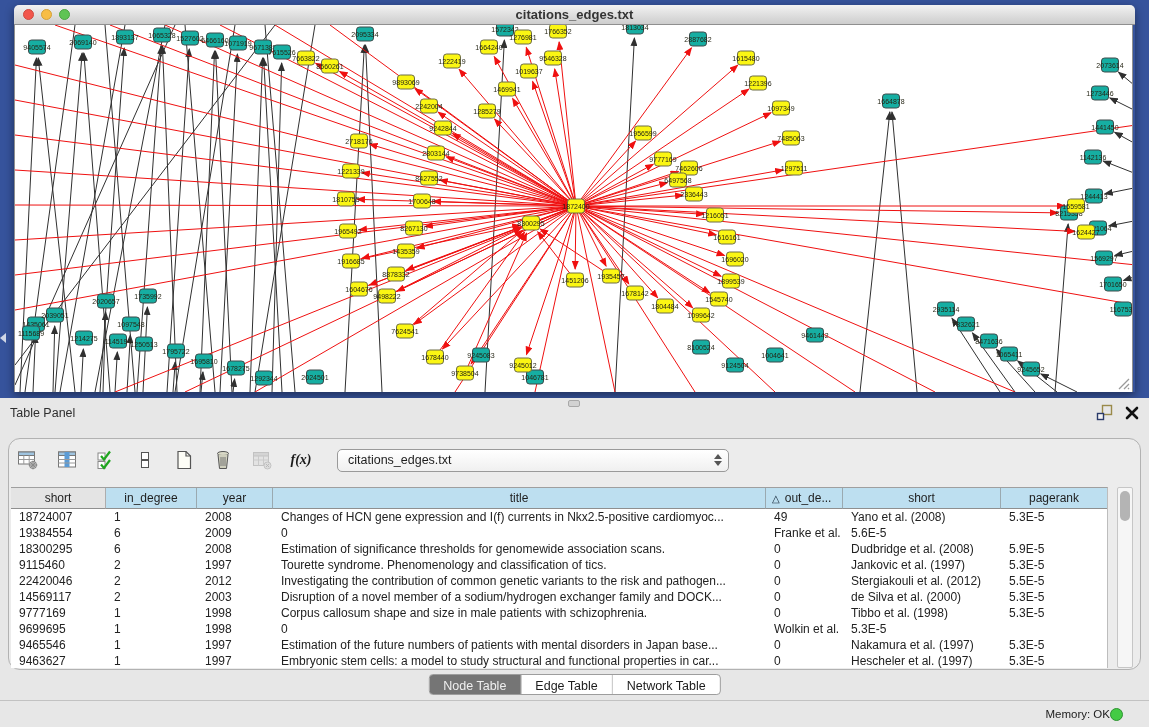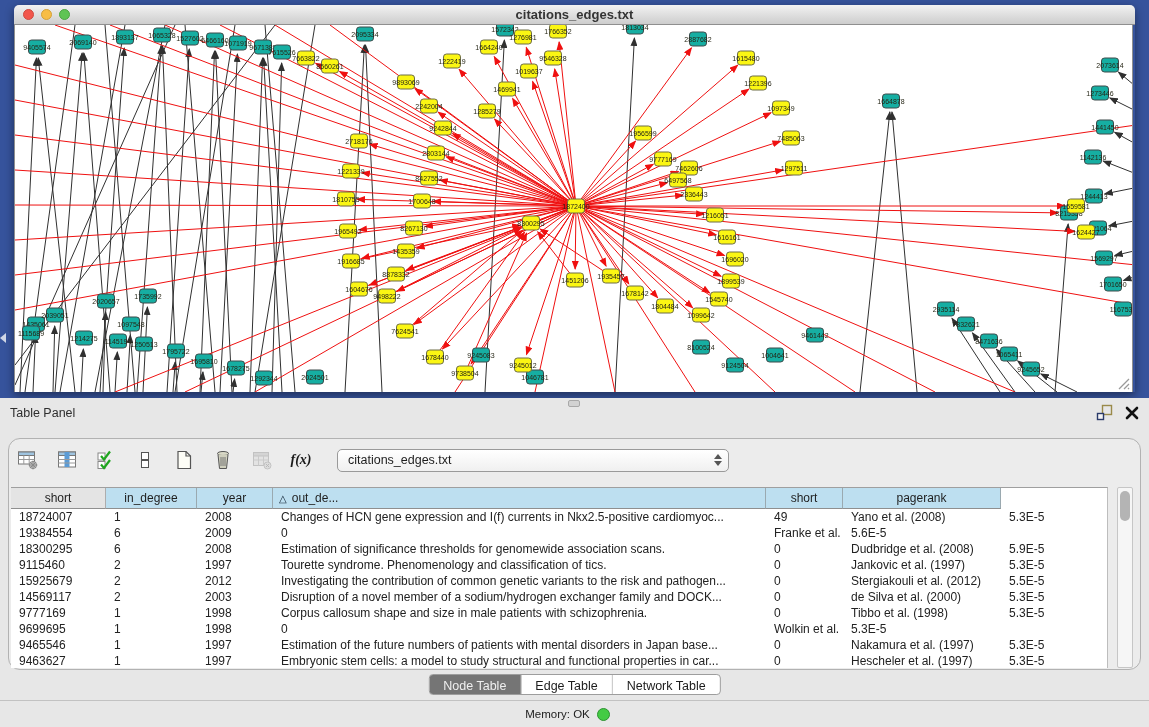--- a/index.html
+++ b/index.html
@@ -65,21 +65,21 @@
 
   
   #table-tabs { position:absolute; left:50%; transform:translateX(-50%); top:276px; height:21px;
     display:flex; border:1px solid #9d9d9d; border-radius:4px; overflow:hidden; background:#fff; font-size:12.5px; }
   .tab-seg { padding:2px 14px 0; display:flex; align-items:center; color:#1c1c1c; }
   .tab-seg.selected { background:#757575; color:#efefef; }
   .tab-seg + .tab-seg { border-left:1px solid #c4c4c4; }
 
   
   #statusbar { position:absolute; left:0; top:302px; width:1149px; height:27px;
-    border-top:1px solid #c2c2c2; display:flex; align-items:center; justify-content:center; gap:7px; padding-right:14px; }
+    border-top:1px solid #c2c2c2; display:flex; align-items:center; justify-content:flex-end; padding-right:26px; }
   #mem-label { font-size:11.5px; color:#222; }
   #mem-dot { width:13px; height:13px; border-radius:50%; background:#44cb44; border:1px solid #2c9330; }
 </style>
 </head>
 <body>
 
 <div id="stage">
 
   <div id="desktop">
     <div id="net-window">
@@ -545,20 +545,23 @@
         <div class="hdr-row">
           <div class="hdr-cell gray">
               <span>short</span>
             </div>
           <div class="hdr-cell">
               <span>in_degree</span>
             </div>
           <div class="hdr-cell">
               <span>year</span>
             </div>
+          <div class="hdr-cell">
+              <span>title</span>
+            </div>
           <div class="hdr-cell" style="justify-content:flex-start; padding-left:6px;">
             <span class="sort">△</span>
             <span>out_de...</span>
           </div>
           <div class="hdr-cell">
               <span>short</span>
             </div>
           <div class="hdr-cell">
               <span>pagerank</span>
             </div>
@@ -593,21 +596,21 @@
             <div class="data-row">
               <div class="cell">9115460</div>
               <div class="cell">2</div>
               <div class="cell">1997</div>
               <div class="cell">Tourette syndrome. Phenomenology and classification of tics.</div>
               <div class="cell">0</div>
               <div class="cell">Jankovic et al. (1997)</div>
               <div class="cell">5.3E-5</div>
             </div>
             <div class="data-row">
-              <div class="cell">15925679</div>
+              <div class="cell">22420046</div>
               <div class="cell">2</div>
               <div class="cell">2012</div>
               <div class="cell">Investigating the contribution of common genetic variants to the risk and pathogen...</div>
               <div class="cell">0</div>
               <div class="cell">Stergiakouli et al. (2012)</div>
               <div class="cell">5.5E-5</div>
             </div>
             <div class="data-row">
               <div class="cell">14569117</div>
               <div class="cell">2</div>

